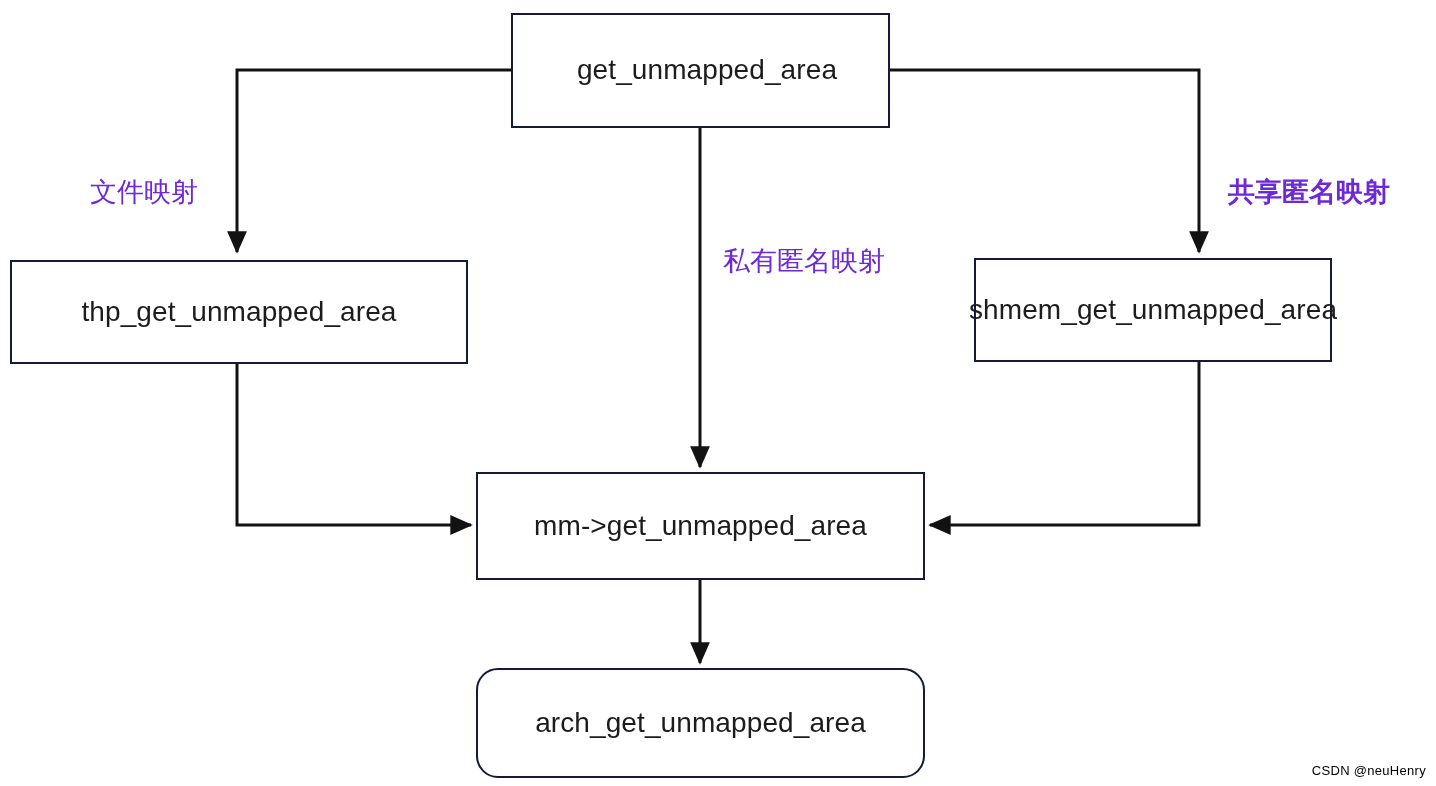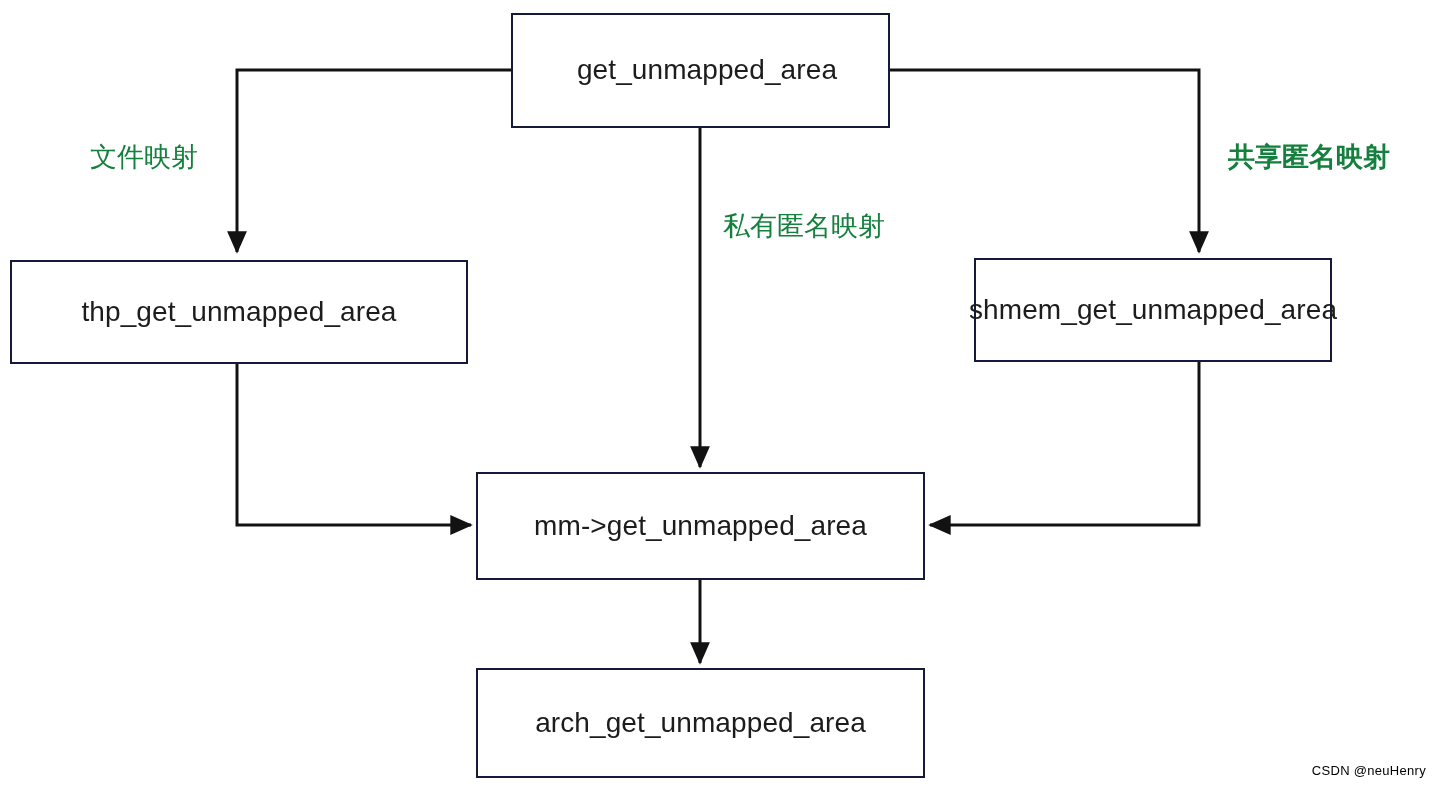--- a/index.html
+++ b/index.html
@@ -41,28 +41,29 @@
     font-size: 28px;
     line-height: 1.1;
     color: #1c1c1c;
     letter-spacing: 0.1px;
     white-space: nowrap;
   }
   .edge-label {
     position: absolute;
     font-size: 27px;
     line-height: 1.1;
-    color: #15803d;
+    color: #6d28d9;
     white-space: nowrap;
+    margin-top: 35px;
   }
   #node-get        { left: 511px; top: 13px;  width: 379px; height: 115px; padding-left: 13px; }
   #node-thp        { left: 10px;  top: 260px; width: 458px; height: 104px; }
   #node-shmem      { left: 974px; top: 258px; width: 358px; height: 104px; }
   #node-mm         { left: 476px; top: 472px; width: 449px; height: 108px; }
-  #node-arch       { left: 476px; top: 668px; width: 449px; height: 110px; }
+  #node-arch       { left: 476px; top: 668px; width: 449px; height: 110px; border-radius: 22px; }
   #label-file      { left: 90px;  top: 143px; }
   #label-private   { left: 723px; top: 212px; text-align: right; }
   #label-shared    { left: 1228px; top: 143px; font-weight: bold; }
   #watermark {
     position: absolute;
     right: 10px;
     bottom: 8px;
     font-size: 13px;
     color: #000000;
     letter-spacing: 0.3px;

